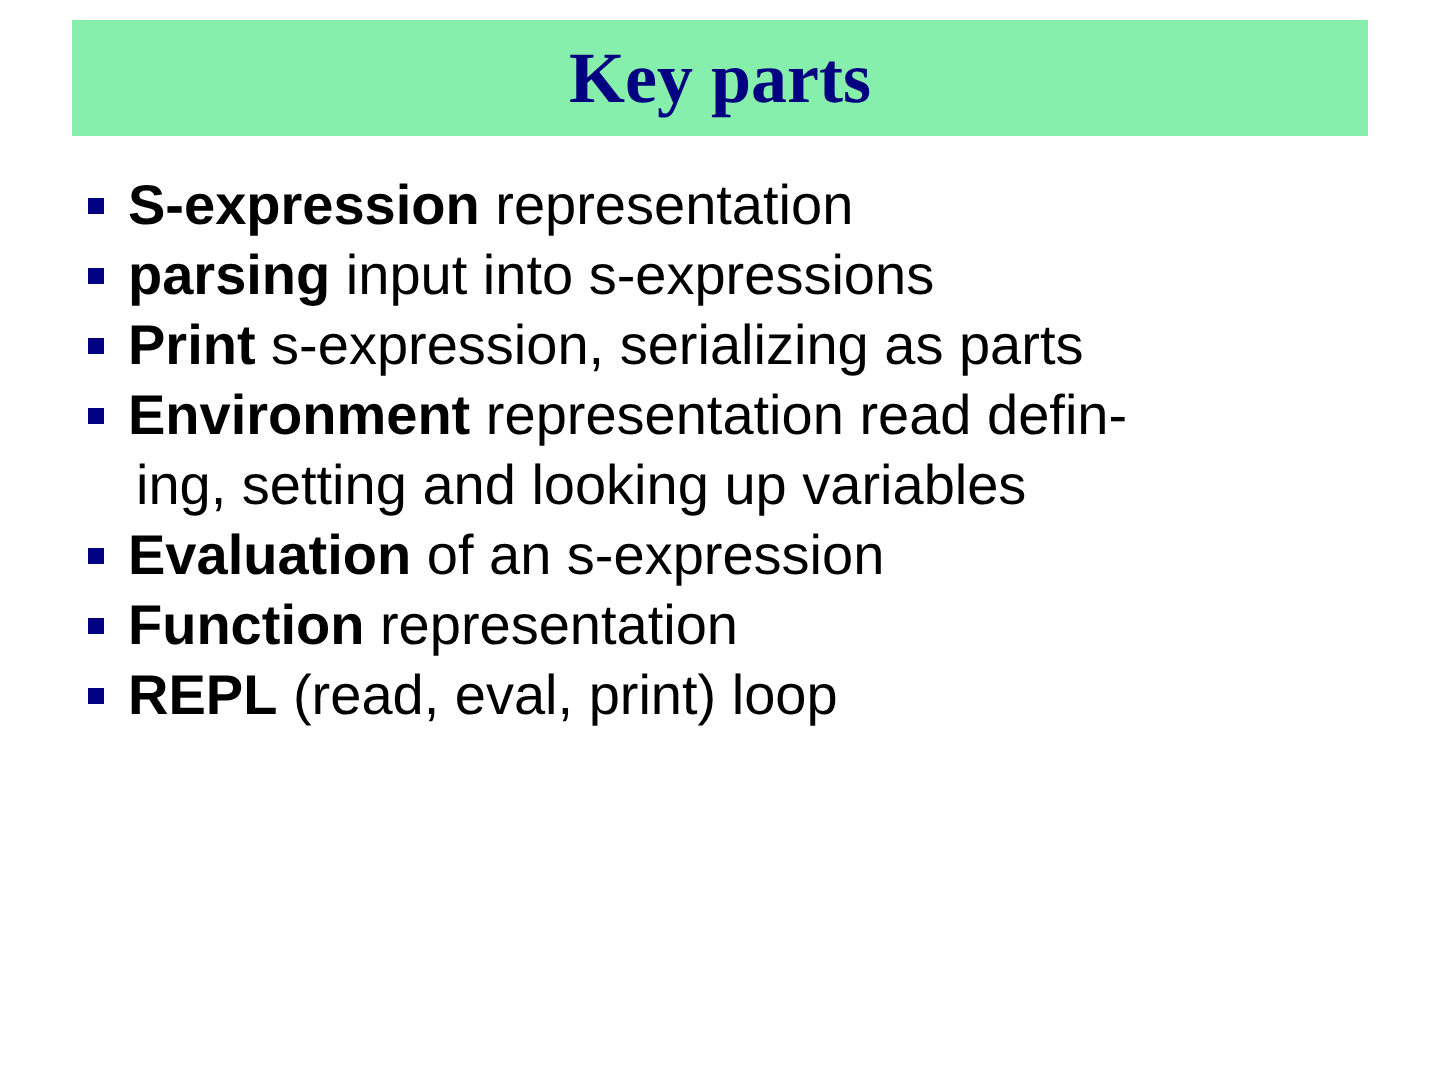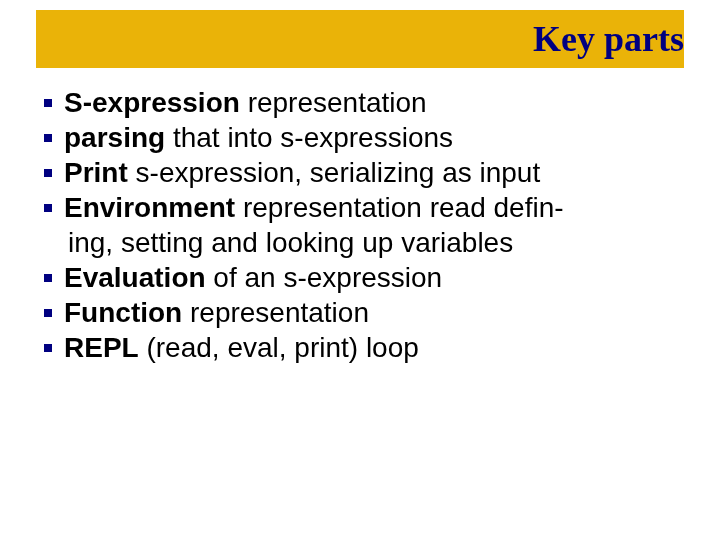--- a/index.html
+++ b/index.html
@@ -11,24 +11,24 @@
     font-family: Arial, Helvetica, sans-serif;
     overflow: hidden;
   }
   .slide {
     box-sizing: border-box;
     width: 720px;
     height: 540px;
     padding: 0;
   }
   .title-bar {
-    background: #eab308;
+    background: #86efac;
     margin: 10px 36px 0 36px;
     padding: 8px 0 8px 0;
-    text-align: right;
+    text-align: center;
   }
   .title-text {
     font-size: 36px;
     font-weight: bold;
     color: #000080;
     font-family: "Times New Roman", Times, serif;
   }
   .content {
     margin: 18px 44px 0 44px;
   }
@@ -64,25 +64,25 @@
     <span class="title-text">Key parts</span>
   </div>
 
   <div class="content">
 
     <div class="bullet-line">
       <span class="bullet-dot"></span><span class="bold">S-expression</span><span> representation</span>
     </div>
 
     <div class="bullet-line">
-      <span class="bullet-dot"></span><span class="bold">parsing</span><span> that into s-expressions</span>
+      <span class="bullet-dot"></span><span class="bold">parsing</span><span> input into s-expressions</span>
     </div>
 
     <div class="bullet-line">
-      <span class="bullet-dot"></span><span class="bold">Print</span><span> s-expression, serializing as input</span>
+      <span class="bullet-dot"></span><span class="bold">Print</span><span> s-expression, serializing as parts</span>
     </div>
 
     <div class="bullet-line">
       <span class="bullet-dot"></span><span class="bold">Environment</span><span> representation read defin-</span>
     </div>
     <div class="bullet-line cont">
       <span>ing, setting and looking up variables</span>
     </div>
 
     <div class="bullet-line">

